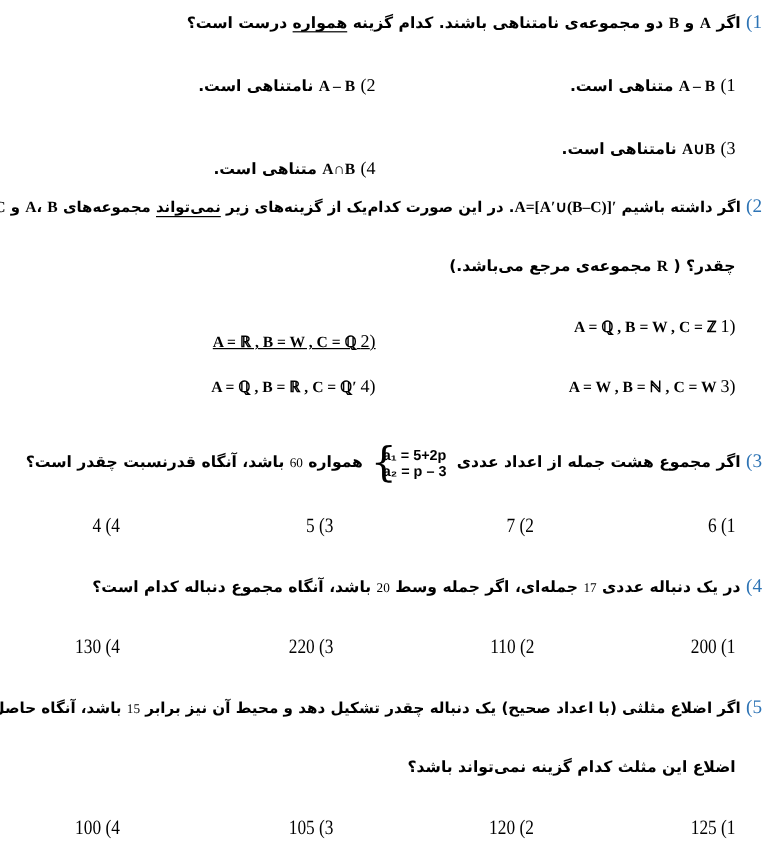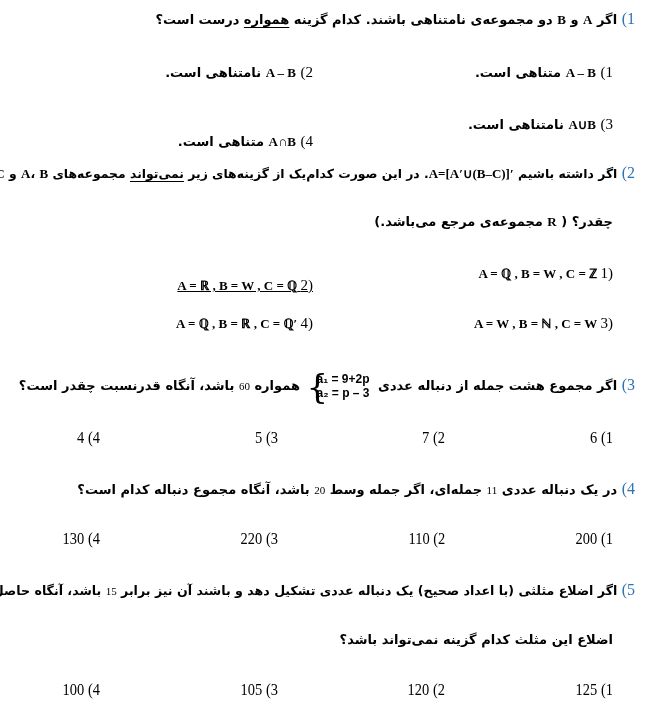--- a/index.html
+++ b/index.html
@@ -143,48 +143,48 @@
   <span class="n">(3</span>
   <span style="direction:ltr; unicode-bidi:embed;">A = W , B = ℕ , C = W</span>
 </div>
 <div class="mathopt" style="top:313px; right:332px; direction:rtl;">
   <span class="n">(4</span>
   <span style="direction:ltr; unicode-bidi:embed;">A = ℚ , B = ℝ , C = ℚ′</span>
 </div>
 
 <div class="q-line" style="top:372px; right:10px;">
   <span class="qnum">3)</span>
-  <span>اگر مجموع هشت جمله از دنباله عددی</span>
+  <span>اگر مجموع هشت جمله از اعداد عددی</span>
   <span class="system">
-    <span class="row">a₁ = 9+2p</span>
+    <span class="row">a₁ = 5+2p</span>
     <span class="row">a₂ = p – 3</span>
   </span>
   <span>همواره</span>
   <span class="num-big">60</span>
   <span>باشد، آنگاه قدرنسبت چقدر است؟</span>
 </div>
 
 <div class="numopt" style="top:428px; right:32px;">6 (1</div>
 <div class="numopt" style="top:428px; right:200px;">7 (2</div>
 <div class="numopt" style="top:428px; right:367px;">5 (3</div>
 <div class="numopt" style="top:428px; right:545px;">4 (4</div>
 
 <div class="q-line" style="top:479px; right:10px;">
   <span class="qnum">4)</span>
-  <span>در یک دنباله عددی </span><span class="num-big">11</span><span> جمله‌ای، اگر جمله وسط </span><span class="num-big">20</span><span> باشد، آنگاه مجموع دنباله کدام است؟</span>
+  <span>در یک دنباله عددی </span><span class="num-big">17</span><span> جمله‌ای، اگر جمله وسط </span><span class="num-big">20</span><span> باشد، آنگاه مجموع دنباله کدام است؟</span>
 </div>
 
 <div class="numopt" style="top:529px; right:32px;">200 (1</div>
 <div class="numopt" style="top:529px; right:200px;">110 (2</div>
 <div class="numopt" style="top:529px; right:367px;">220 (3</div>
 <div class="numopt" style="top:529px; right:545px;">130 (4</div>
 
 <div class="q-line" style="top:580px; right:10px; font-size:12.6px;">
   <span class="qnum">5)</span>
-  <span>اگر اضلاع مثلثی (با اعداد صحیح) یک دنباله عددی تشکیل دهد و باشند آن نیز برابر </span><span class="num-big">15</span><span> باشد، آنگاه حاصل ضرب</span>
+  <span>اگر اضلاع مثلثی (با اعداد صحیح) یک دنباله چقدر تشکیل دهد و محیط آن نیز برابر </span><span class="num-big">15</span><span> باشد، آنگاه حاصل ضرب</span>
 </div>
 <div class="q-line" style="top:630px; right:32px;">
   <span>اضلاع این مثلث کدام گزینه نمی‌تواند باشد؟</span>
 </div>
 
 <div class="numopt" style="top:680px; right:32px;">125 (1</div>
 <div class="numopt" style="top:680px; right:200px;">120 (2</div>
 <div class="numopt" style="top:680px; right:367px;">105 (3</div>
 <div class="numopt" style="top:680px; right:545px;">100 (4</div>
 

